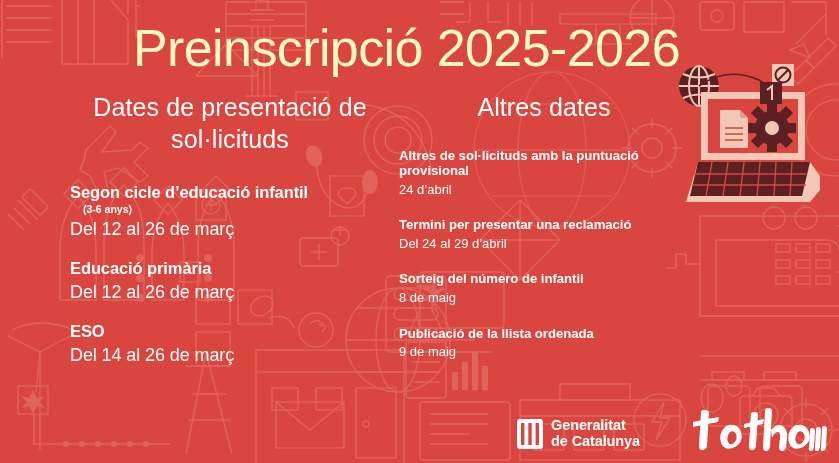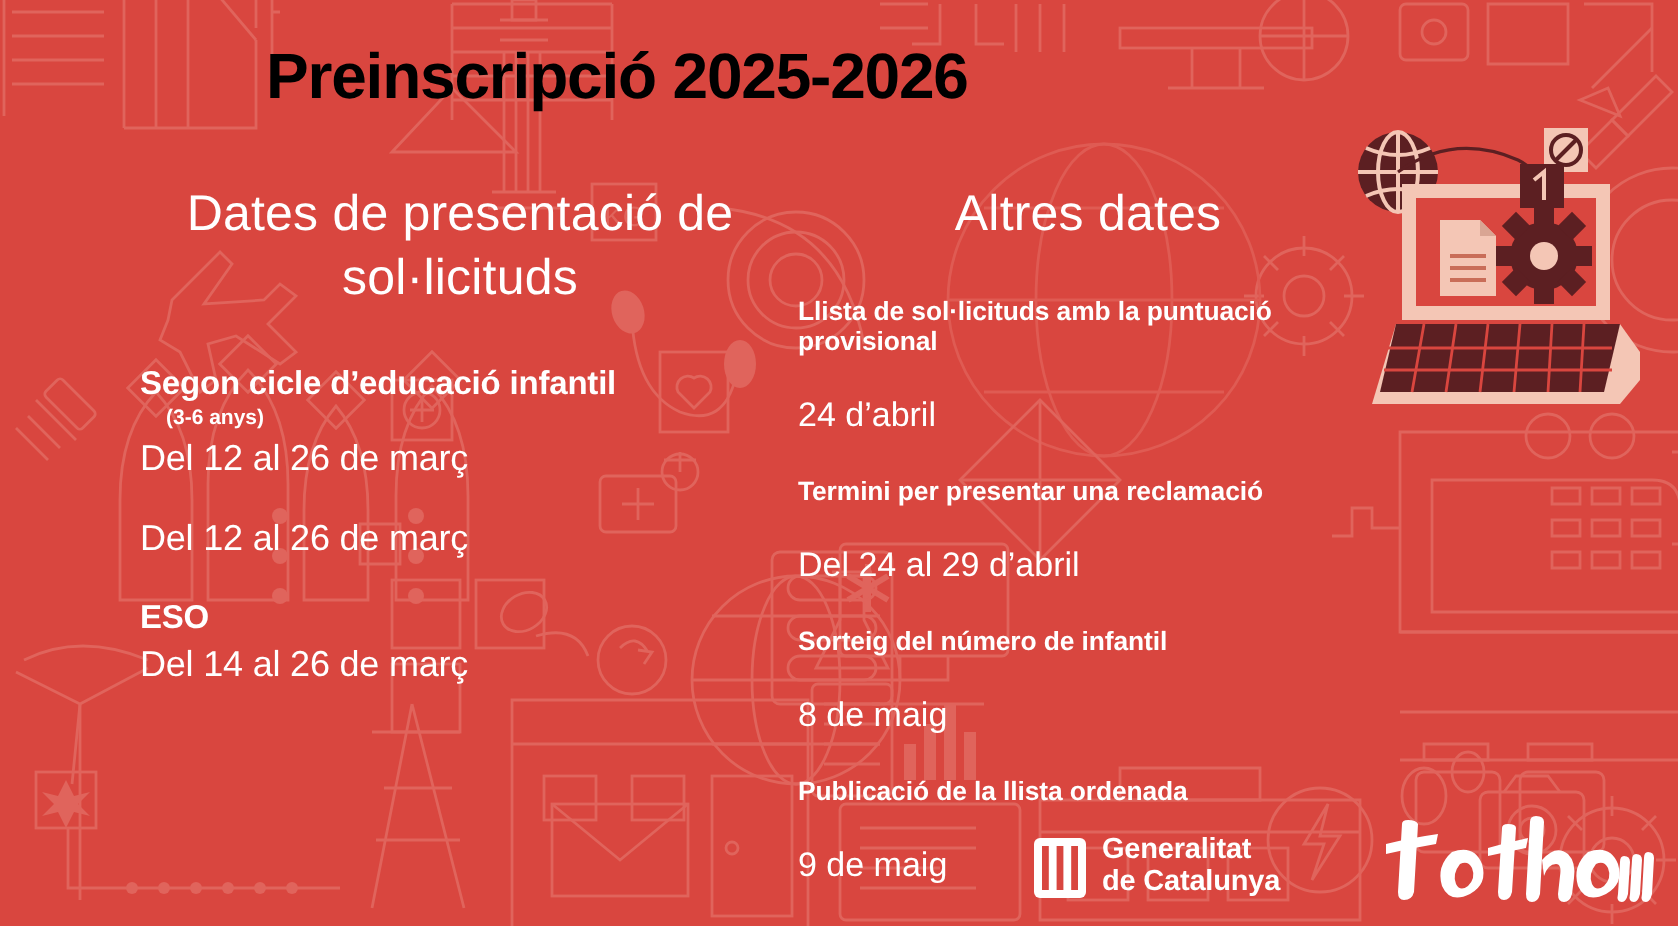--- a/index.html
+++ b/index.html
@@ -25,24 +25,24 @@
   }
   #pattern svg{display:block;width:839px;height:463px;}
   .ln{fill:none;stroke:#e0645c;stroke-width:1.4;}
   .ln2{fill:none;stroke:#df5b53;stroke-width:1.4;}
   .lnf{fill:#e0645c;stroke:none;}
 
   
   #title{
     position:absolute;
     left:133px;top:22px;
-    font-size:32px;
-    font-weight:bold;
+    font-size:52px;
+    font-weight:normal;
     letter-spacing:-0.6px;
-    color:#000000;
+    color:#fef9c3;
     white-space:nowrap;
     line-height:1;
   }
 
   
   .col-head{
     color:#ffffff;
     font-size:25px;
     font-weight:300;
     line-height:1.26;
@@ -72,21 +72,21 @@
   
   #left-list{margin-top:28px;}
   #left-list .e-title{font-size:16.5px;letter-spacing:-0.1px;}
   #left-list .e-sub{font-size:10.5px;margin-top:1px;padding-left:13px;}
   #left-list .e-date{font-size:18px;margin-top:3px;letter-spacing:-0.1px;}
   #left-list .entry + .entry{margin-top:19px;}
 
   
   #right-list{margin-top:24px;}
   #right-list .e-title{font-size:13.2px;letter-spacing:-0.05px;}
-  #right-list .e-date{font-size:17px;margin-top:19px;}
+  #right-list .e-date{font-size:13px;margin-top:3px;}
   #right-list .entry + .entry{margin-top:20px;}
 
   
   #laptop{position:absolute;left:668px;top:58px;width:165px;height:150px;}
   #laptop svg{display:block;}
 
   
   #gencat{
     position:absolute;left:517px;top:417px;
     display:flex;align-items:flex-end;gap:8px;
@@ -396,37 +396,38 @@
     <div class="col-head">Dates de presentació de sol·licituds</div>
     <div id="left-list">
 
       <div class="entry">
         <div class="e-title">Segon cicle d’educació infantil</div>
         <div class="e-sub">(3-6 anys)</div>
         <div class="e-date">Del 12 al 26 de març</div>
       </div>
 
       <div class="entry">
+        <div class="e-title">Educació primària</div>
         <div class="e-date">Del 12 al 26 de març</div>
       </div>
 
       <div class="entry">
         <div class="e-title">ESO</div>
         <div class="e-date">Del 14 al 26 de març</div>
       </div>
 
     </div>
   </div>
 
   <div id="right-col">
     <div class="col-head">Altres dates</div>
     <div id="right-list">
 
       <div class="entry">
-        <div class="e-title">Llista de sol·licituds amb la puntuació provisional</div>
+        <div class="e-title">Altres de sol·licituds amb la puntuació provisional</div>
         <div class="e-date">24 d’abril</div>
       </div>
 
       <div class="entry">
         <div class="e-title">Termini per presentar una reclamació</div>
         <div class="e-date">Del 24 al 29 d’abril</div>
       </div>
 
       <div class="entry">
         <div class="e-title">Sorteig del número de infantil</div>

